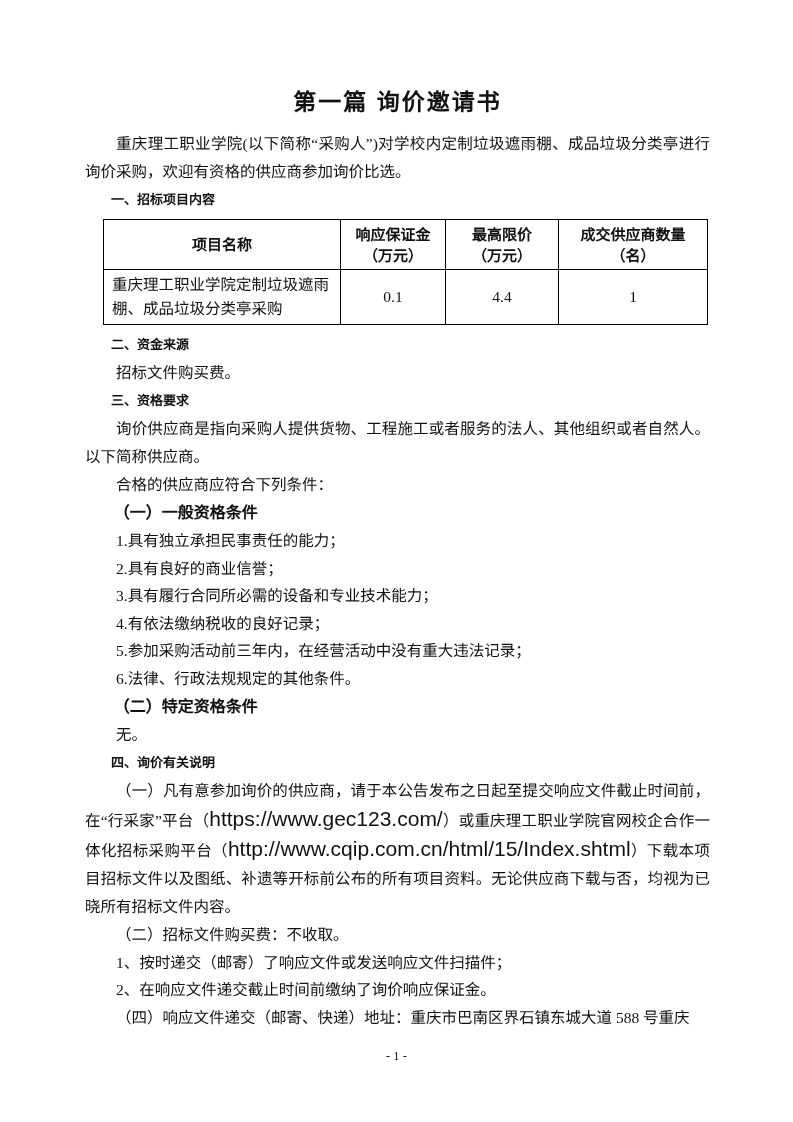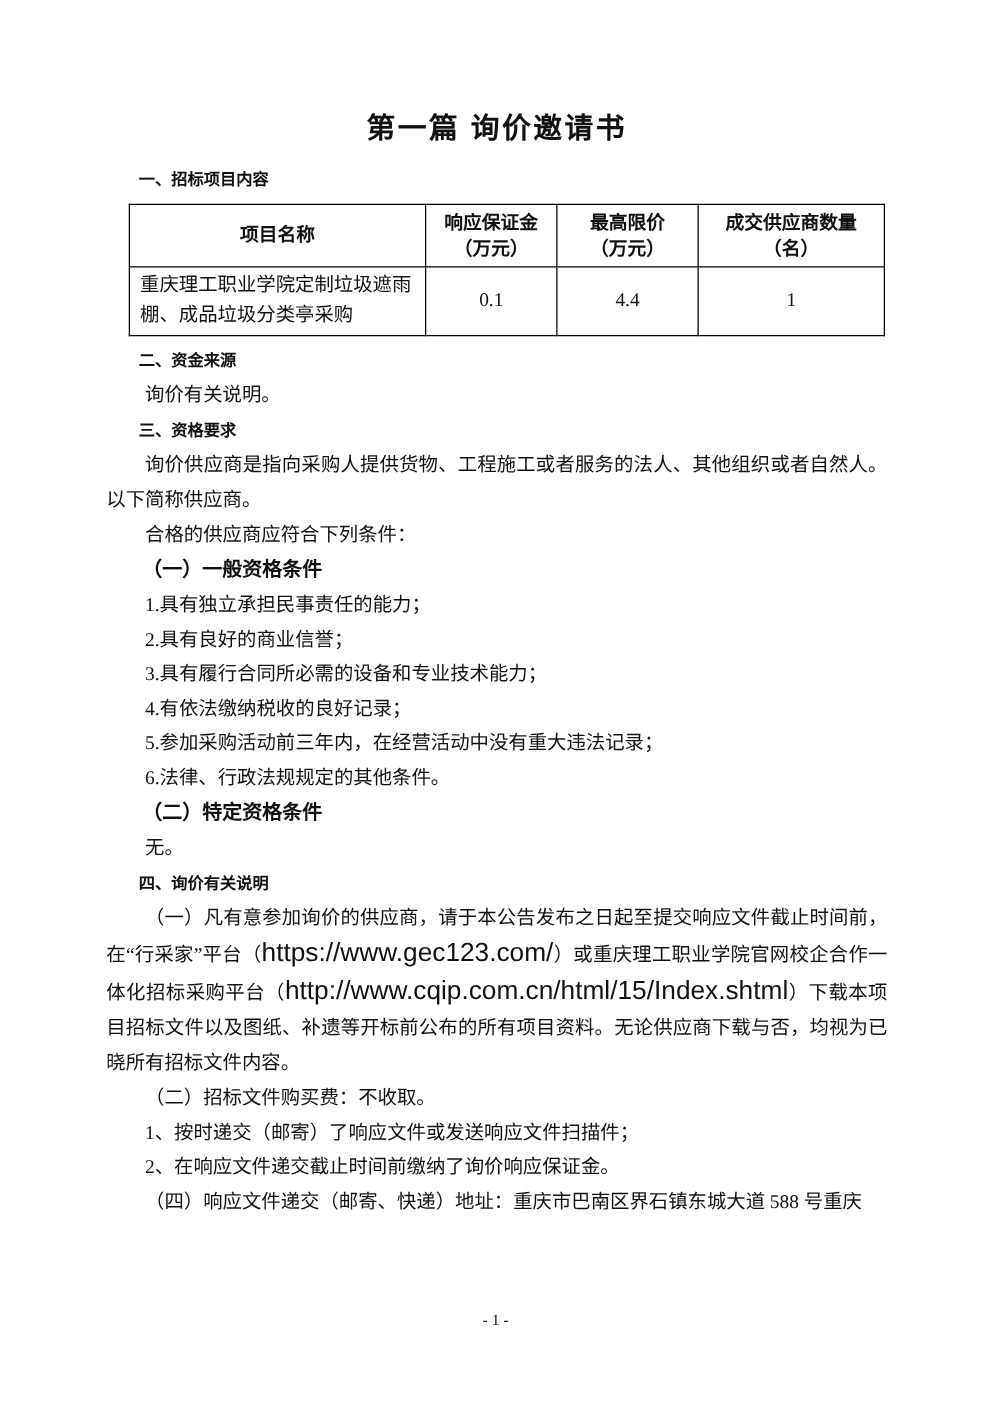--- a/index.html
+++ b/index.html
@@ -106,20 +106,21 @@
     color: #111111;
   }
 </style>
 </head>
 <body>
 
 <div class="page">
 
   <h1 class="doc-title">第一篇 询价邀请书</h1>
 
+  <p class="para">重庆理工职业学院(以下简称“采购人”)对学校内定制垃圾遮雨棚、成品垃圾分类亭进行询价采购，欢迎有资格的供应商参加询价比选。</p>
 
   <h2 class="sec-heading">一、招标项目内容</h2>
 
   <table class="doc-table">
     <colgroup>
       <col style="width:237px">
       <col style="width:105px">
       <col style="width:113px">
       <col style="width:149px">
     </colgroup>
@@ -146,21 +147,21 @@
       <tr>
         <td class="cell-name">重庆理工职业学院定制垃圾遮雨棚、成品垃圾分类亭采购</td>
         <td class="cell-num">0.1</td>
         <td class="cell-num">4.4</td>
         <td class="cell-num">1</td>
       </tr>
     </tbody>
   </table>
 
   <h2 class="sec-heading">二、资金来源</h2>
-  <p class="para">询价有关说明。</p>
+  <p class="para">招标文件购买费。</p>
 
   <h2 class="sec-heading">三、资格要求</h2>
   <p class="para">询价供应商是指向采购人提供货物、工程施工或者服务的法人、其他组织或者自然人。以下简称供应商。</p>
   <p class="para">合格的供应商应符合下列条件：</p>
 
   <h3 class="sub-heading">（一）一般资格条件</h3>
   <p class="list-line">1.具有独立承担民事责任的能力；</p>
   <p class="list-line">2.具有良好的商业信誉；</p>
   <p class="list-line">3.具有履行合同所必需的设备和专业技术能力；</p>
   <p class="list-line">4.有依法缴纳税收的良好记录；</p>

